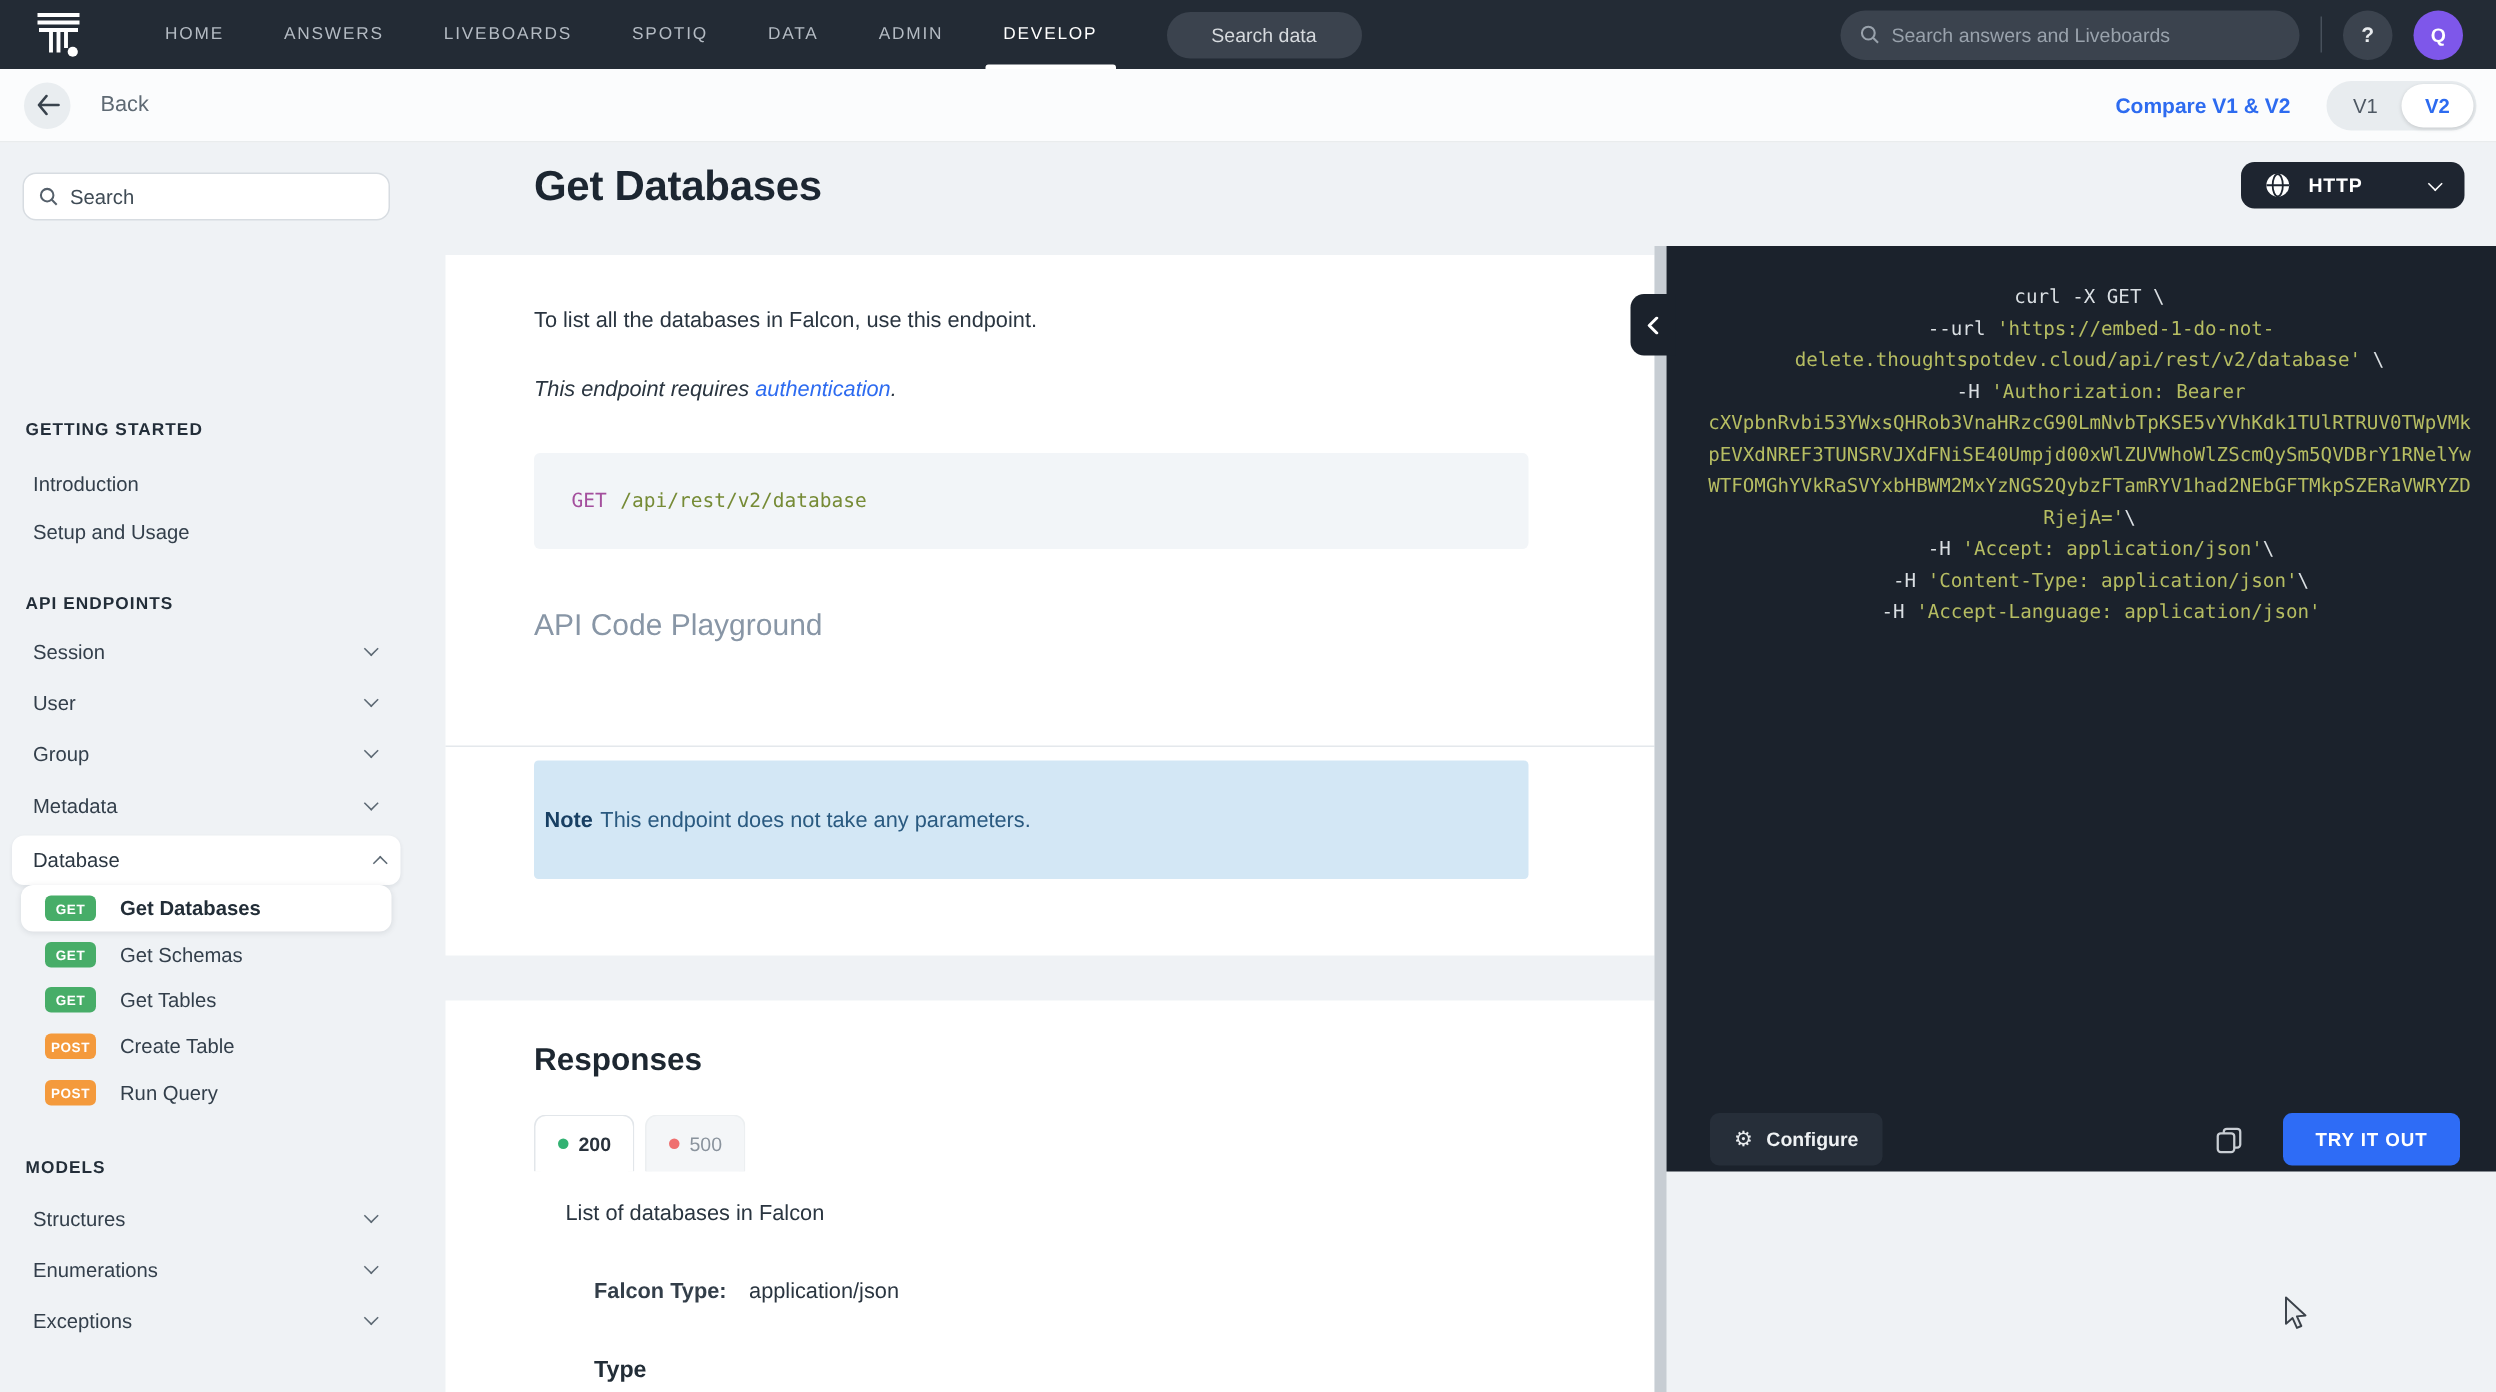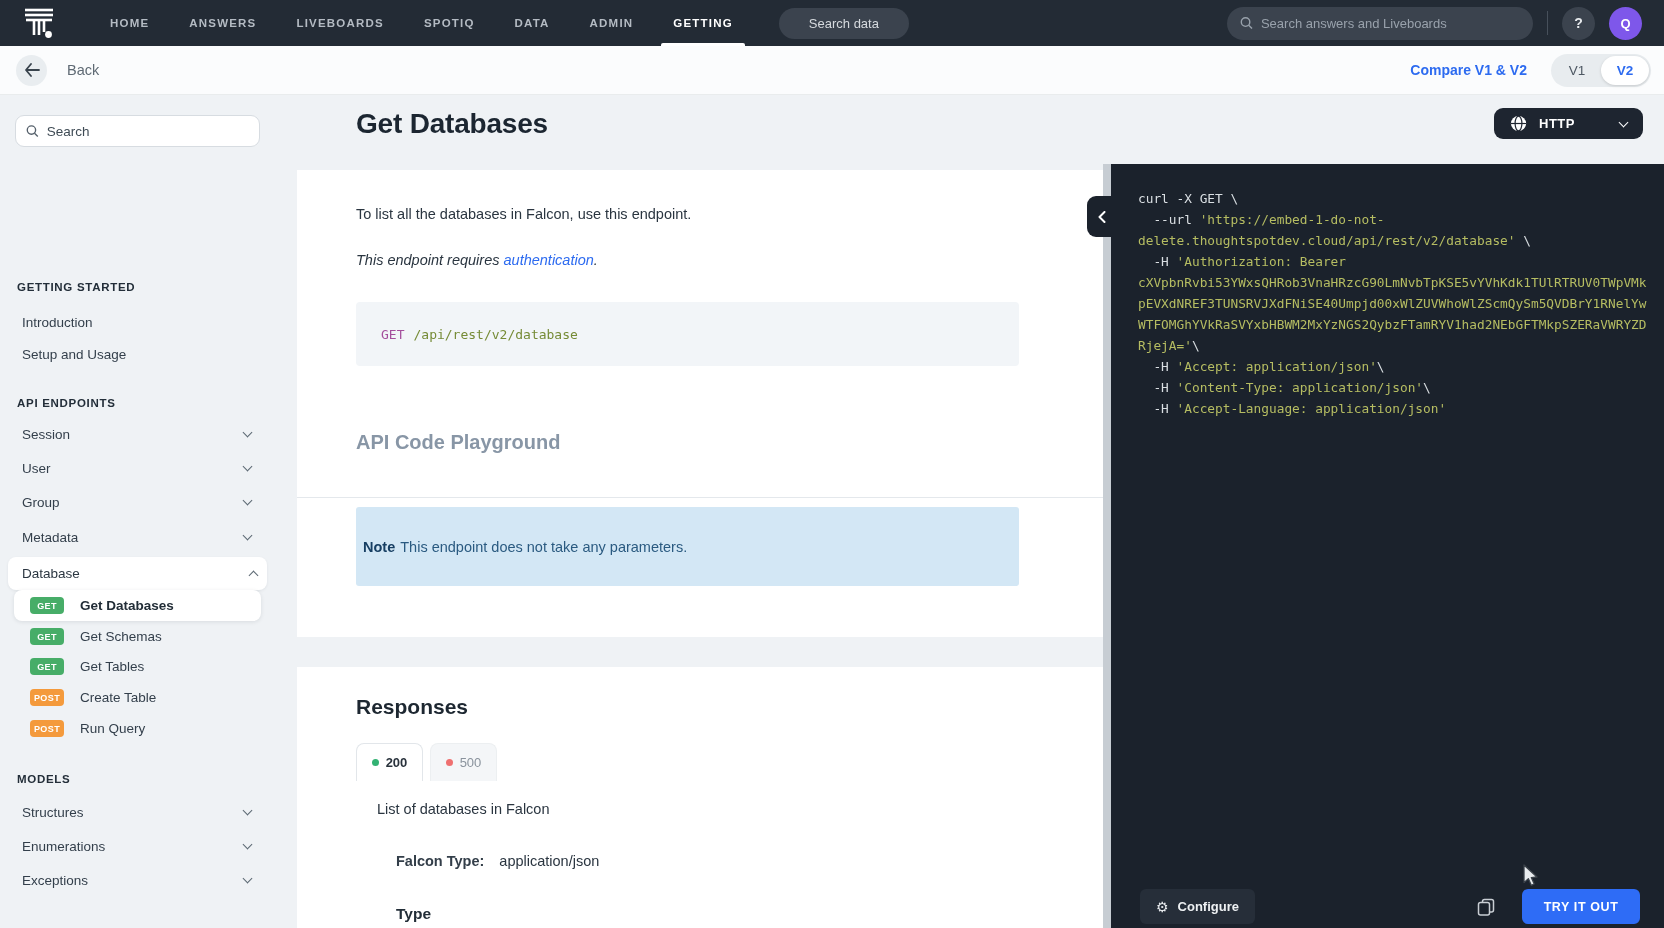--- a/index.html
+++ b/index.html
@@ -6,21 +6,21 @@
   body { background:#d8dce0; font-family:"Liberation Sans", sans-serif; }
   .screen { position:relative; width:1664px; height:928px; overflow:hidden;
             background:#eff2f5; font-family:"Liberation Sans", sans-serif; }
 
   
   .topnav { position:absolute; left:0; top:0; width:1664px; height:46px;
             background:#232b35; display:flex; align-items:center; padding:0 22px; z-index:20; }
   .logo { width:34px; height:34px; margin-right:34px; flex:none; }
   .nav-tabs { display:flex; align-items:center; height:100%; }
   .nav-tab { position:relative; height:100%; display:flex; align-items:center; padding:0 20px;
-             color:#b4bbc3; font-size:11.5px; font-weight:bold; letter-spacing:1.2px; cursor:pointer; }
+             color:#b4bbc3; font-size:11.5px; font-weight:normal; letter-spacing:1.2px; cursor:pointer; }
   .nav-tab.active { color:#ffffff; }
   .nav-tab.active::after { content:""; position:absolute; left:8px; right:8px; bottom:0;
              height:3px; background:#ffffff; border-radius:2px 2px 0 0; }
   .search-data-pill { margin-left:26px; height:31px; padding:0 30px; border-radius:16px;
              background:#3b434e; color:#d6dade; font-size:13px; display:flex; align-items:center; cursor:pointer; }
   .nav-right { margin-left:auto; display:flex; align-items:center; gap:14px; }
   .nav-search { width:306px; height:33px; background:#3b434e; border-radius:17px;
              display:flex; align-items:center; padding:0 13px; }
   .nav-search input { background:transparent; border:none; outline:none; color:#dfe3e7;
              font-size:13px; width:100%; margin-left:8px; font-family:"Liberation Sans",sans-serif; }
@@ -86,42 +86,42 @@
   .card2 { top:667px; height:261px; }
 
   .intro-text { position:absolute; left:59px; top:36px; font-size:14.5px; color:#2a3540; }
   .auth-line { position:absolute; left:59px; top:82px; font-size:14.5px; font-style:italic; color:#2a3540; }
   .auth-link { color:#2d6bf0; cursor:pointer; text-decoration:none; font-style:italic;margin-top:28px; }
   .endpoint-block { position:absolute; left:59px; top:132px; width:663px; height:64px; background:#f2f5f8;
             border-radius:4px; display:flex; align-items:center; padding-left:25px;
             font-family:"DejaVu Sans Mono", monospace; font-size:13px; }
   .ep-method { color:#a44f9d; margin-right:9px; }
   .ep-path { color:#768b36; }
-  .playground-heading { position:absolute; left:59px; top:261px; font-size:20px; font-weight:bold; color:#8896a6; }
+  .playground-heading { position:absolute; left:59px; top:236px; font-size:20px; font-weight:normal; color:#8896a6; }
   .card-divider { position:absolute; left:0; top:327px; width:806px; height:1px; background:#e4e8ec; }
   .note-box { position:absolute; left:59px; top:337px; width:663px; height:79px; background:#d3e7f5;
             border-radius:3px; display:flex; align-items:center; padding-left:7px; font-size:14.5px; color:#2a5a80; }
   .note-label { font-weight:bold; color:#173f63; margin-right:5px; }
 
   .responses-heading { position:absolute; left:59px; top:28px; font-size:21px; font-weight:bold; color:#1d2731; }
   .resp-tabs { position:absolute; left:59px; top:76px; display:flex; gap:7px; }
   .resp-tab { height:38px; min-width:67px; border-radius:8px 8px 0 0; display:flex; align-items:center;
             justify-content:center; gap:7px; font-size:13px; cursor:pointer; padding:0 12px; }
   .resp-tab.active { background:#ffffff; border:1px solid #e2e6ea; border-bottom:none; color:#29323c; font-weight:bold; }
   .resp-tab.inactive { background:#f4f6f8; border:1px solid #eceff1; border-bottom:none; color:#8a939d; }
   .dot { width:7px; height:7px; border-radius:50%; display:inline-block; }
   .resp-desc { position:absolute; left:80px; top:134px; font-size:14.5px; color:#2a3540; }
   .ct-row { position:absolute; left:99px; top:186px; font-size:14.5px; color:#333e49; display:flex; gap:15px; }
   .ct-label { font-weight:bold; color:#333e49; }
   .ct-value { color:#2a3540; }
   .type-heading { position:absolute; left:99px; top:238px; font-size:15.5px; font-weight:bold; color:#222d37; }
 
   
   .scroll-strip { position:absolute; left:1103px; top:164px; width:8px; height:764px; background:#c7cdd3; z-index:5; }
-  .code-panel { position:absolute; left:1111px; top:164px; width:553px; height:764px; background:#1b222c; z-index:6; }
+  .code-panel { position:absolute; left:1111px; top:164px; width:553px; height:617px; background:#1b222c; z-index:6;text-align:center; }
   .collapse-tab { position:absolute; left:1087px; top:196px; width:30px; height:41px; background:#1b222c;
             border-radius:9px 0 0 9px; z-index:7; display:flex; align-items:center; justify-content:center;
             color:#ffffff; font-size:16px; cursor:pointer; }
   .code-area { position:absolute; left:27px; top:24px; right:16px;
             font-family:"DejaVu Sans Mono", monospace; font-size:12.8px; line-height:21px; }
   .code-line { white-space:pre; }
   .c-plain { color:#dadfe3; }
   .c-str { color:#b6bd62; }
   .panel-footer { position:absolute; left:29px; right:24px; bottom:4px; height:35px; display:flex; align-items:center; }
   .configure-btn { height:35px; padding:0 16px; background:#262e39; border-radius:6px; display:flex;
@@ -153,21 +153,21 @@
       </g>
       <circle cx="26.5" cy="28.5" r="3.4" fill="#ffffff"></circle>
     </svg>
     <div class="nav-tabs">
       <div class="nav-tab">HOME</div>
       <div class="nav-tab">ANSWERS</div>
       <div class="nav-tab">LIVEBOARDS</div>
       <div class="nav-tab">SPOTIQ</div>
       <div class="nav-tab">DATA</div>
       <div class="nav-tab">ADMIN</div>
-      <div class="nav-tab active">GETTING</div>
+      <div class="nav-tab active">DEVELOP</div>
     </div>
     <div class="search-data-pill">Search data</div>
     <div class="nav-right">
       <div class="nav-search">
         <svg width="14" height="14" viewBox="0 0 14 14">
           <circle cx="6" cy="6" r="4.6" fill="none" stroke="#99a2ac" stroke-width="1.5"></circle>
           <line x1="9.4" y1="9.4" x2="13" y2="13" stroke="#99a2ac" stroke-width="1.5"></line>
         </svg>
         <input placeholder="Search answers and Liveboards" style="">
       </div>

